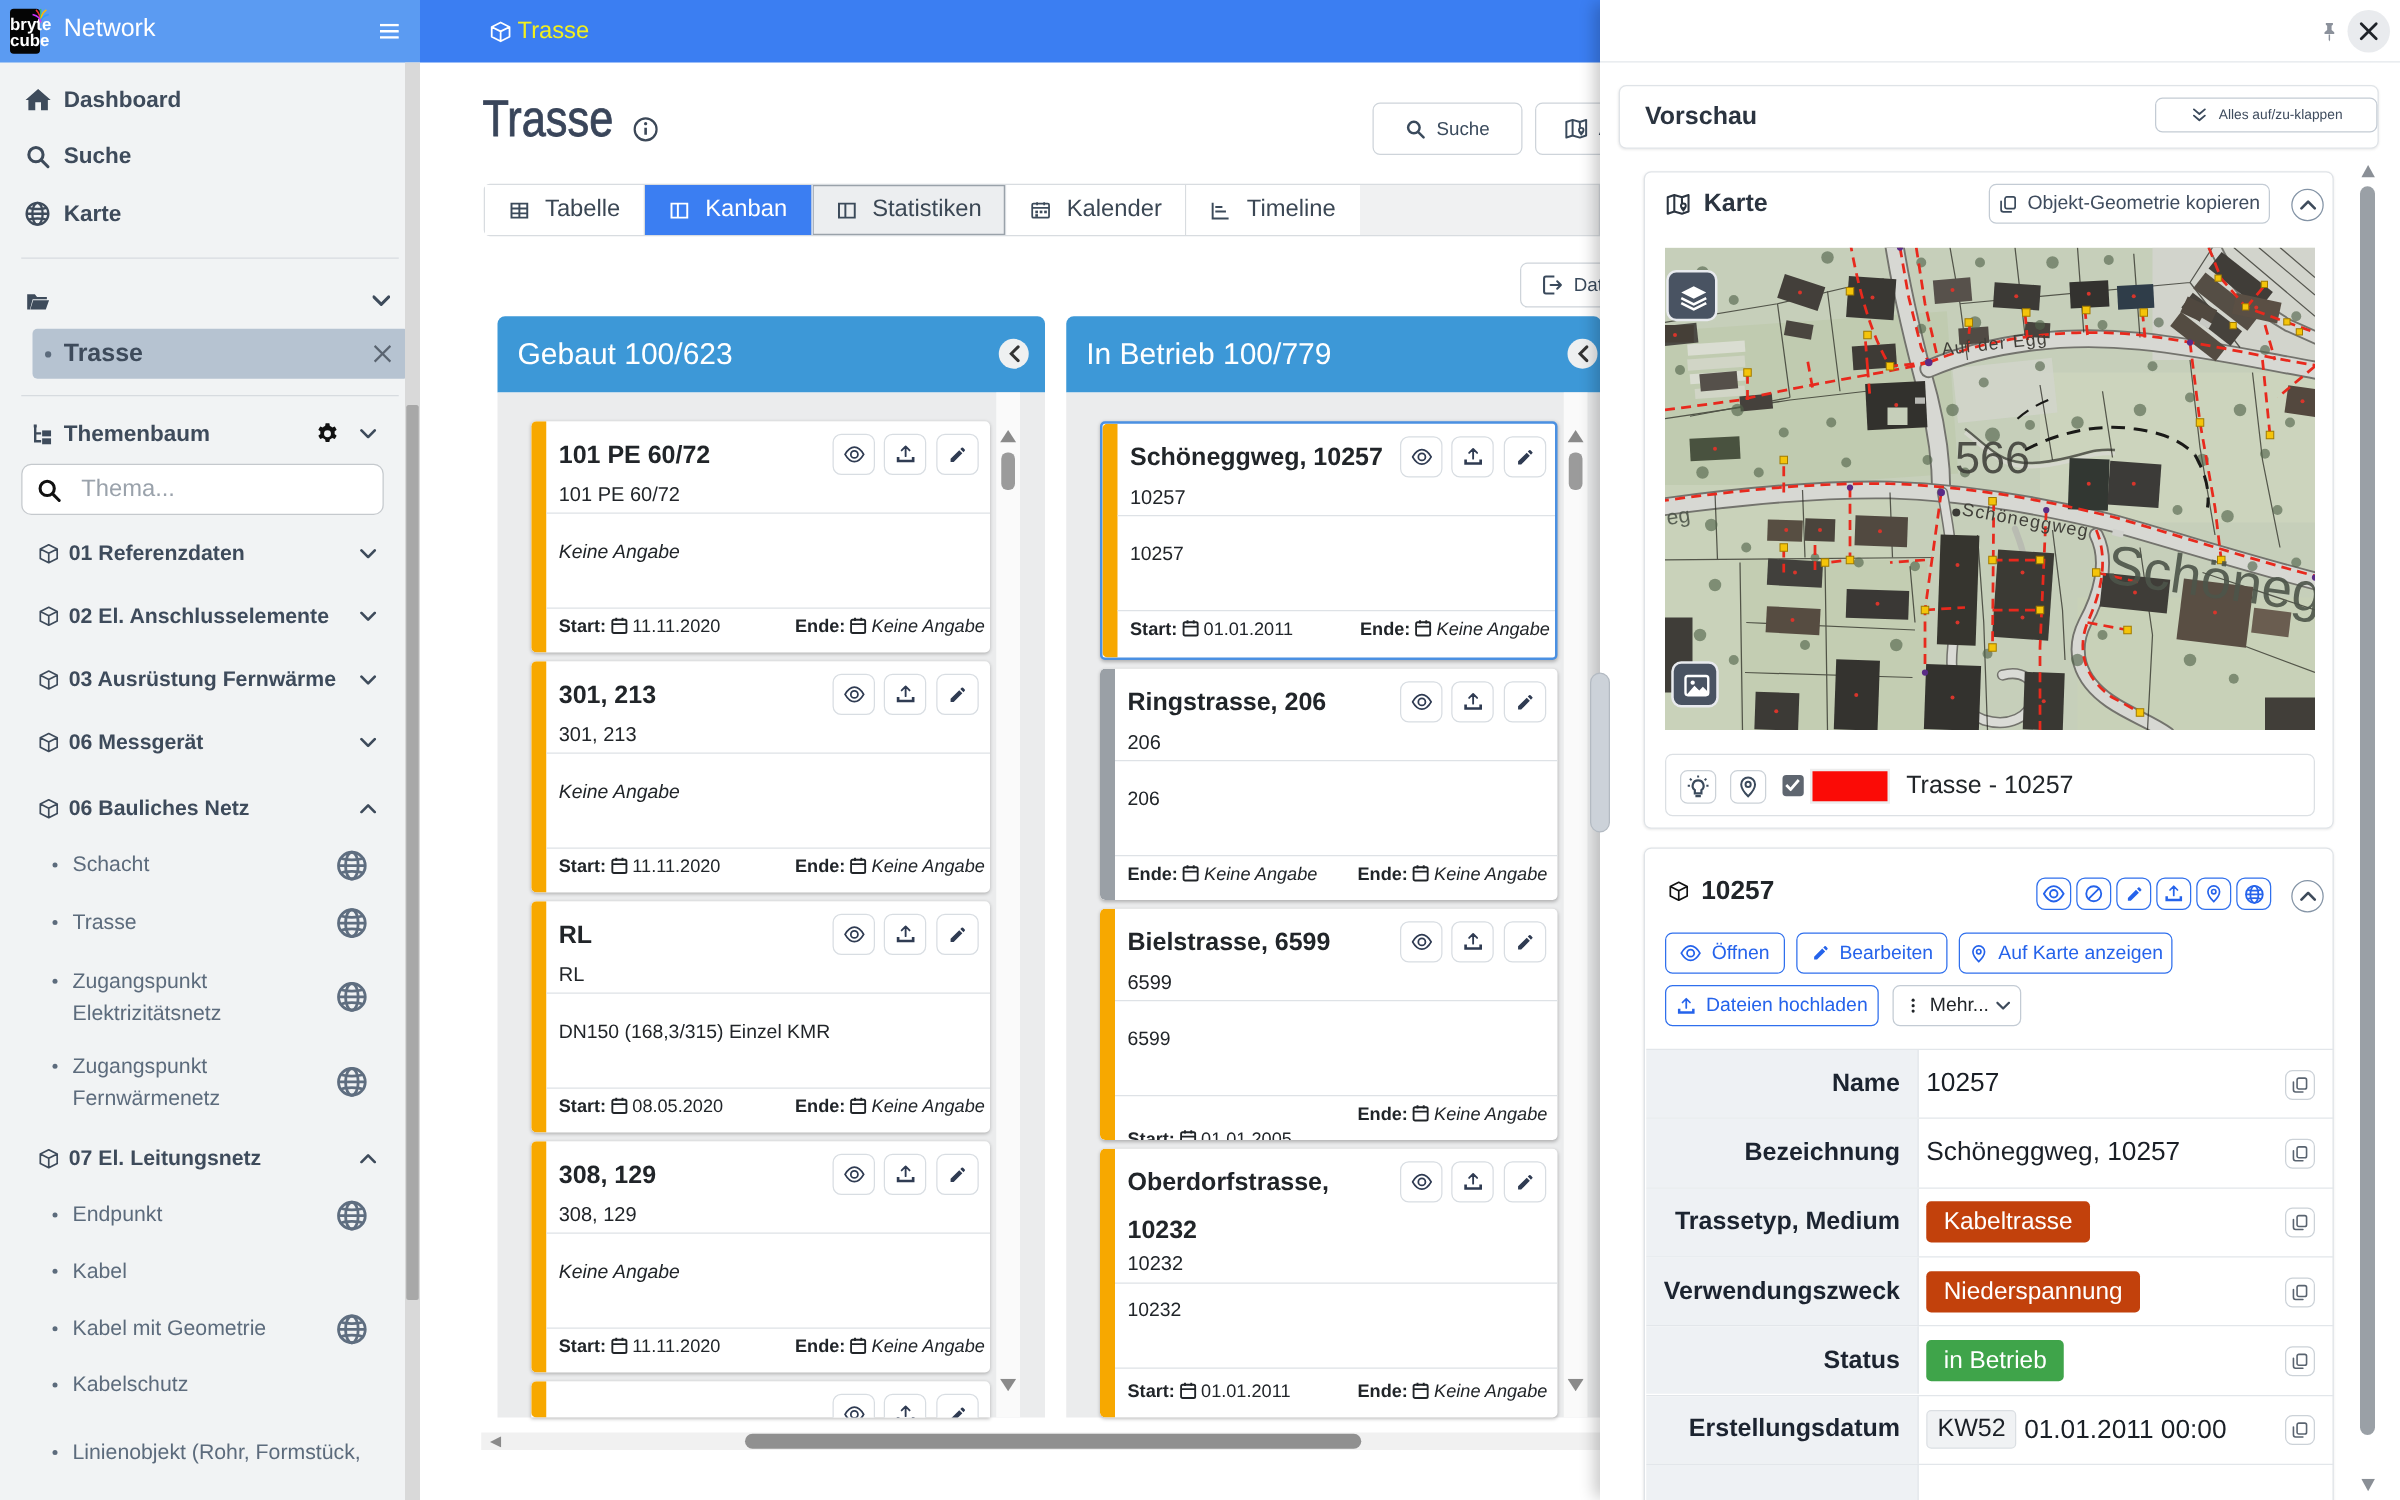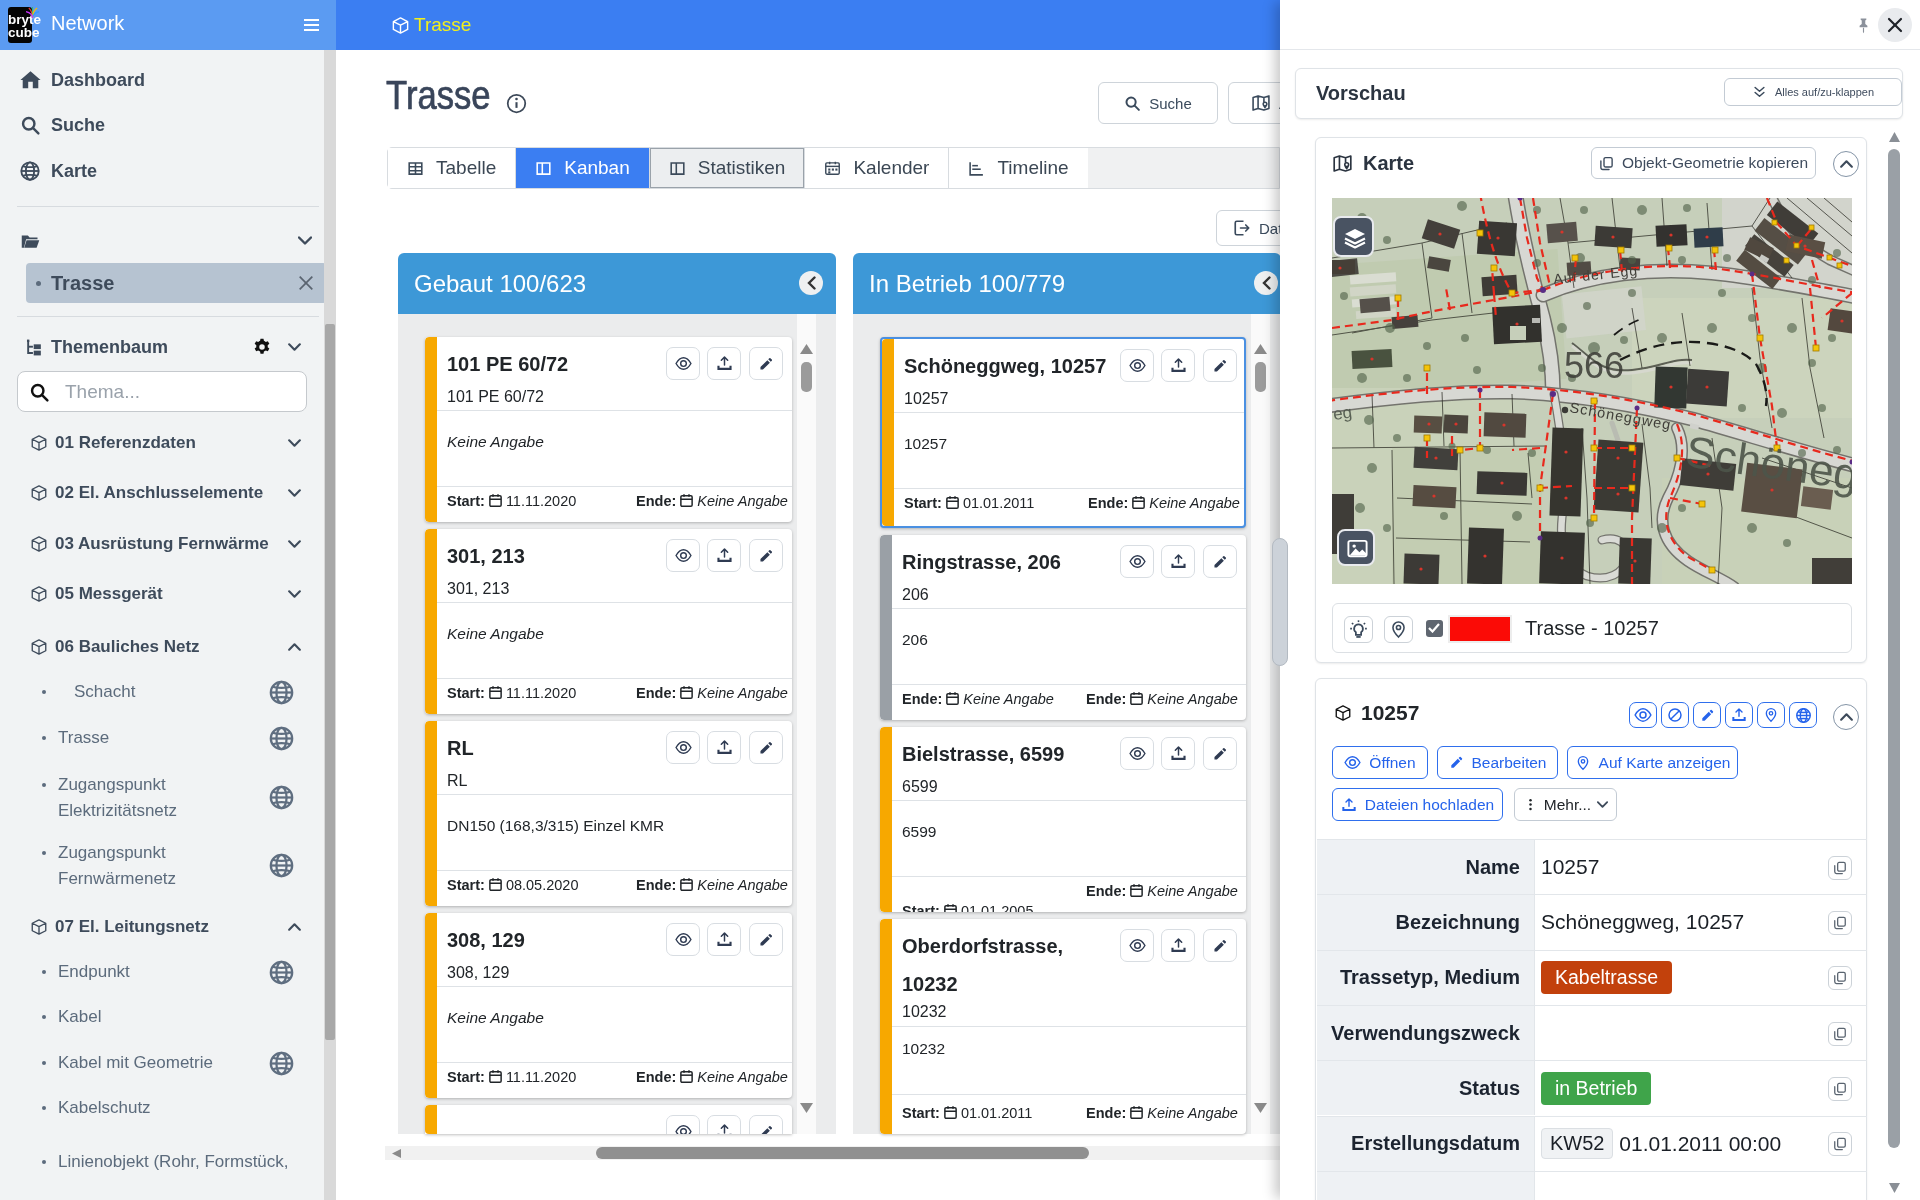--- a/index.html
+++ b/index.html
@@ -290,40 +290,40 @@
       <svg class="i abs" style="left:30px;top:535px" width="18" height="18">
         <use href="#cube" color="#3e4b5b"></use>
       </svg>
       <div class="abs" style="left:55px;top:544px;transform:translateY(-50%);font-size:17px;font-weight:bold;color:#3e4b5b;white-space:nowrap;">03 Ausrüstung Fernwärme</div>
       <svg class="abs" style="left:288px;top:540px" width="13" height="8" viewBox="0 0 14 9">
         <path class="chev" d="M1 1.5 L7 7.5 L13 1.5"></path>
       </svg>
       <svg class="i abs" style="left:30px;top:585px" width="18" height="18">
         <use href="#cube" color="#3e4b5b"></use>
       </svg>
-      <div class="abs" style="left:55px;top:594px;transform:translateY(-50%);font-size:17px;font-weight:bold;color:#3e4b5b;white-space:nowrap;">05 Messgerät</div>
+      <div class="abs" style="left:55px;top:594px;transform:translateY(-50%);font-size:17px;font-weight:bold;color:#3e4b5b;white-space:nowrap;">06 Messgerät</div>
       <svg class="abs" style="left:288px;top:590px" width="13" height="8" viewBox="0 0 14 9">
         <path class="chev" d="M1 1.5 L7 7.5 L13 1.5"></path>
       </svg>
       <svg class="i abs" style="left:30px;top:638px" width="18" height="18">
         <use href="#cube" color="#3e4b5b"></use>
       </svg>
       <div class="abs" style="left:55px;top:647px;transform:translateY(-50%);font-size:17px;font-weight:bold;color:#3e4b5b;white-space:nowrap;">06 Bauliches Netz</div>
       <svg class="abs" style="left:288px;top:643px" width="13" height="8" viewBox="0 0 14 9">
         <path class="chev" d="M1 7.5 L7 1.5 L13 7.5"></path>
       </svg>
       <svg class="i abs" style="left:30px;top:918px" width="18" height="18">
         <use href="#cube" color="#3e4b5b"></use>
       </svg>
       <div class="abs" style="left:55px;top:927px;transform:translateY(-50%);font-size:17px;font-weight:bold;color:#3e4b5b;white-space:nowrap;">07 El. Leitungsnetz</div>
       <svg class="abs" style="left:288px;top:923px" width="13" height="8" viewBox="0 0 14 9">
         <path class="chev" d="M1 7.5 L7 1.5 L13 7.5"></path>
       </svg>
       <div class="bullet" style="left:42px;top:690px;width:4px;height:4px;"></div>
-      <div class="sb-sub" style="top:692px;margin-left:16px;">Schacht</div>
+      <div class="sb-sub" style="top:692px;">Schacht</div>
       <svg class="i abs" style="left:268px;top:679px" width="27" height="27">
         <use href="#globe" color="#5f6e80"></use>
       </svg>
       <div class="bullet" style="left:42px;top:736px;width:4px;height:4px;"></div>
       <div class="sb-sub" style="top:738px;">Trasse</div>
       <svg class="i abs" style="left:268px;top:725px" width="27" height="27">
         <use href="#globe" color="#5f6e80"></use>
       </svg>
       <div class="bullet" style="left:42px;top:783px;width:4px;height:4px;"></div>
       <div class="sb-sub" style="top:785px;">Zugangspunkt</div>
@@ -1128,20 +1128,23 @@
             <span class="badge red">Kabeltrasse</span>
           </div>
           <div class="copybtn" style="top:15.649999999999999px;">
             <svg width="14" height="14">
               <use href="#copy" color="#5a6470"></use>
             </svg>
           </div>
         </div>
         <div class="trow" style="top:325.9px;height:55.3px;">
           <div class="tlabel">Verwendungszweck</div>
+          <div class="tval">
+            <span class="badge red">Niederspannung</span>
+          </div>
           <div class="copybtn" style="top:15.649999999999999px;">
             <svg width="14" height="14">
               <use href="#copy" color="#5a6470"></use>
             </svg>
           </div>
         </div>
         <div class="trow" style="top:381.2px;height:55.3px;">
           <div class="tlabel">Status</div>
           <div class="tval">
             <span class="badge green">in Betrieb</span>

